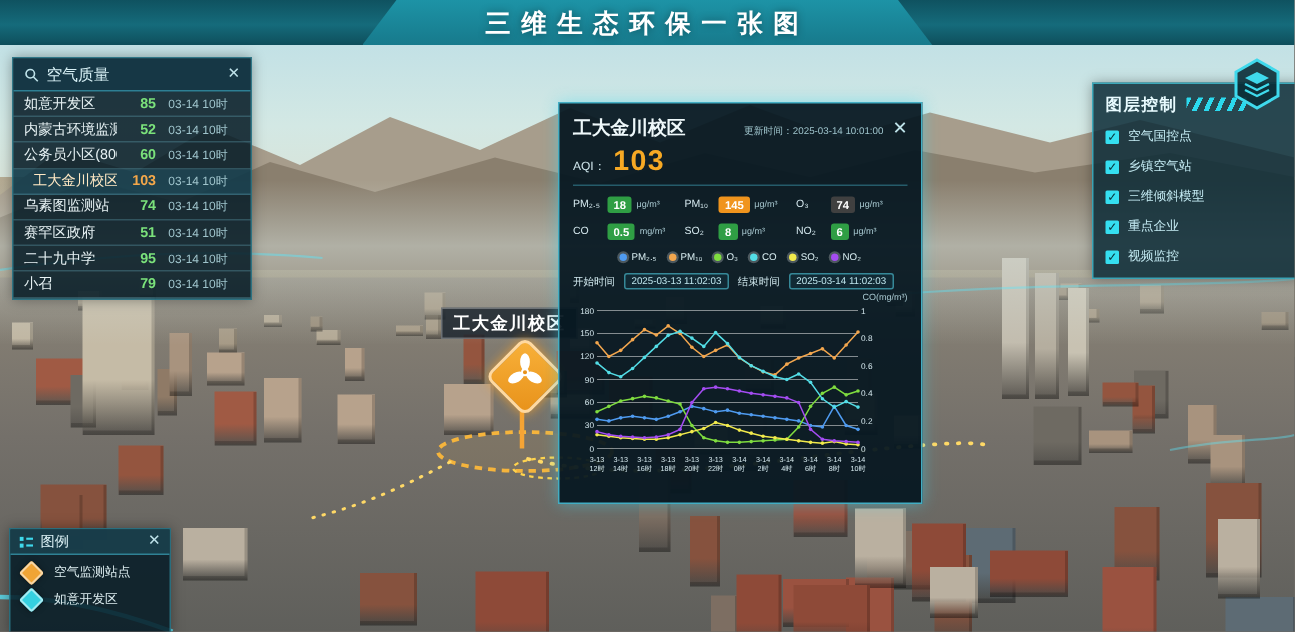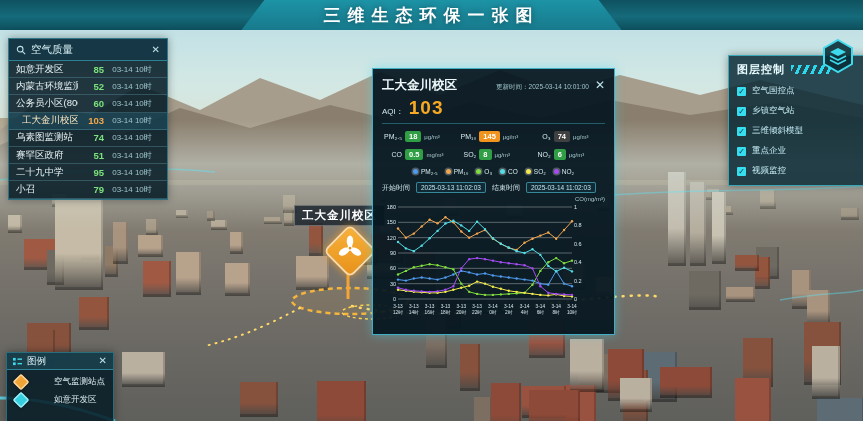--- a/index.html
+++ b/index.html
@@ -44,21 +44,21 @@
   
   .popup{left:372px;top:68px;width:223px;background:rgba(6,23,33,.94);
          border:1px solid rgba(80,210,235,.8);box-shadow:0 0 10px rgba(60,215,240,.45);z-index:30;padding:8px 9px 6px;}
   .popup .trow{display:flex;align-items:baseline;gap:6px;}
   .popup .ptitle{font-size:12.5px;font-weight:bold;color:#eef8fa;}
   .popup .upd{margin-left:auto;font-size:6.5px;color:#9fc4cc;}
   .popup .aqirow{display:flex;align-items:baseline;gap:5px;margin-top:3px;
         border-bottom:1px solid rgba(80,210,235,.35);padding-bottom:4px;}
   .popup .aqil{font-size:8px;color:#cfe6ec;}
   .popup .aqiv{font-size:19px;font-weight:bold;color:#f7a924;letter-spacing:1px;}
-  .pgrid{display:grid;grid-template-columns:1fr 1fr 1fr;row-gap:7px;margin-top:7px;text-align:right;}
+  .pgrid{display:grid;grid-template-columns:1fr 1fr 1fr;row-gap:7px;margin-top:7px;}
   .pit{display:flex;align-items:center;gap:3px;}
   .pit .pn{font-size:7px;color:#d5e8ee;min-width:20px;}
   .pit .pv{font-size:7.5px;font-weight:bold;color:#fff;padding:1px 4px;border-radius:2px;}
   .pit .pu{font-size:6px;color:#a8c8d0;}
   .cleg{display:flex;justify-content:center;gap:8px;margin-top:8px;}
   .cleg .li{display:flex;align-items:center;gap:3px;font-size:6.5px;color:#d7ecf0;}
   .cleg .dot{width:5px;height:5px;border-radius:50%;box-shadow:0 0 0 1.5px rgba(255,255,255,.25);}
   .timerow{display:flex;gap:6px;margin-top:7px;align-items:center;}
   .timerow .lb{font-size:7px;color:#cfe6ec;}
   .timerow .bx{font-size:6.5px;color:#bfe6ee;border:1px solid rgba(80,200,220,.6);
@@ -73,21 +73,21 @@
   .lrow{display:flex;align-items:center;gap:6px;margin-top:8px;cursor:pointer;}
   .ck{width:9px;height:9px;background:#35dff0;color:#06323c;font-size:8px;line-height:9px;
       text-align:center;border-radius:1px;font-weight:bold;}
   .lrow .ll{font-size:8.5px;color:#c5ecf4;}
   .hexwrap{position:absolute;left:820px;top:38px;width:36px;height:36px;z-index:25;cursor:pointer;}
   
   .maplegend{left:6px;top:352px;width:106px;height:69px;}
   .maplegend .hd{display:flex;align-items:center;gap:5px;height:16px;padding:0 6px;
         background:rgba(25,62,75,.95);border-bottom:1px solid rgba(70,200,225,.5);}
   .maplegend .hd .t{font-size:9.5px;color:#dff4f8;flex:1;}
-  .lit{display:flex;align-items:flex-start;gap:27px;padding:6px 8px 0;}
+  .lit{display:flex;align-items:flex-start;gap:9px;padding:6px 8px 0;}
   .ldia{width:12px;height:12px;transform:rotate(45deg);border-radius:2px;
         box-shadow:0 0 4px rgba(0,0,0,.4),inset 0 0 0 1.5px rgba(255,255,255,.55);}
   .lit .tx{font-size:8.5px;color:#dcecef;}
   
   .mlabel{position:absolute;left:294px;top:205px;z-index:6;background:rgba(24,34,44,.82);
         border:1px solid rgba(255,255,255,.3);color:#fff;font-size:11.5px;font-weight:bold;
         padding:2px 7px;letter-spacing:1px;white-space:nowrap;}
   .mdiamond{position:absolute;left:331px;top:232px;width:34px;height:34px;z-index:6;cursor:pointer;
         transform:rotate(45deg);border-radius:6px;border:2px solid #ffd9a0;
         background:linear-gradient(135deg,#f8b13a,#e8921a);box-shadow:0 0 8px rgba(245,160,40,.8);}

